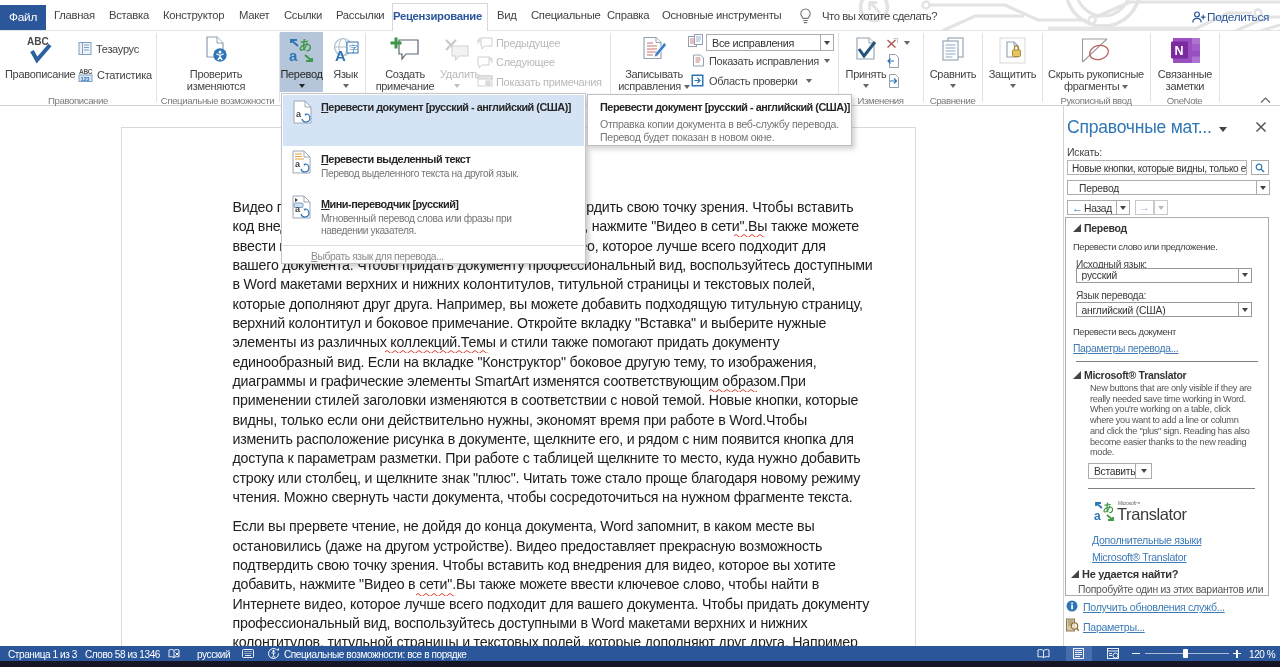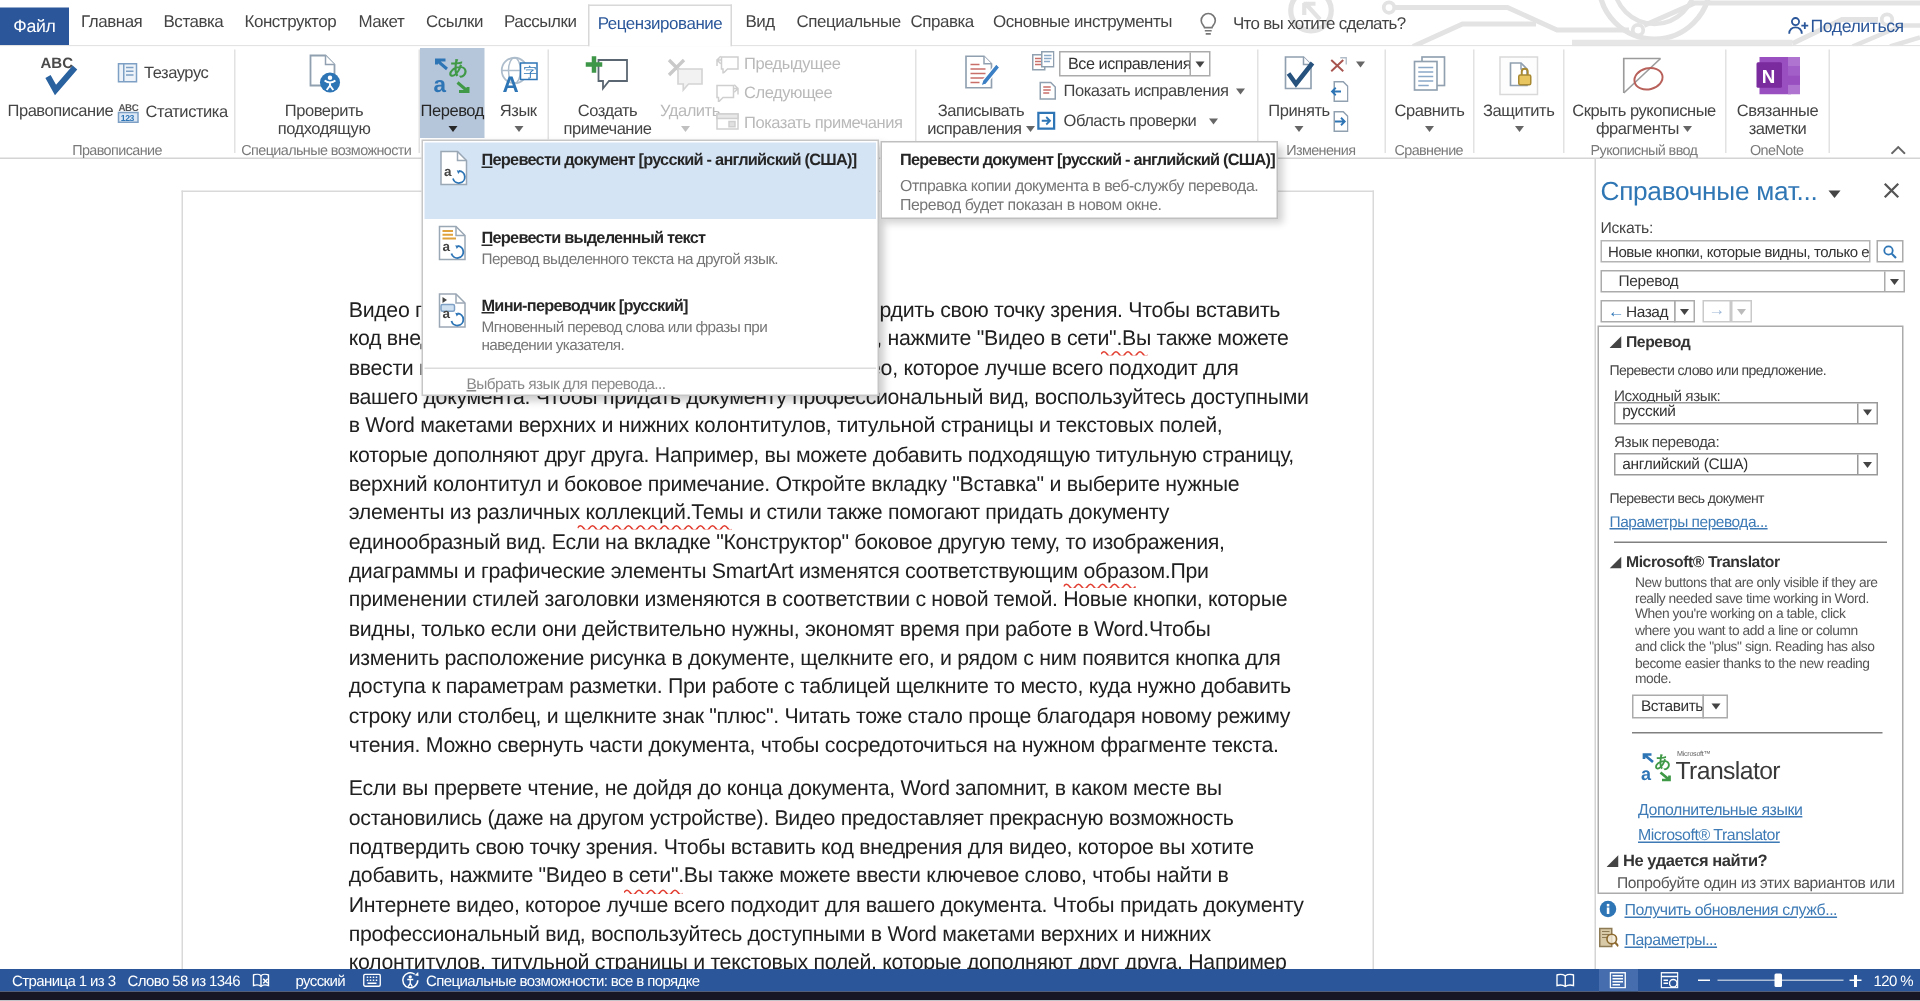--- a/index.html
+++ b/index.html
@@ -4,21 +4,21 @@
 <style>
 html,body{margin:0;padding:0;}
 body{width:1280px;height:667px;overflow:hidden;position:relative;font-family:"Liberation Sans",sans-serif;background:#fff;}
 .abs{position:absolute;}
 svg{display:block;}
 
 #tabbar{position:absolute;left:0;top:0;width:1280px;height:31px;background:#fff;overflow:hidden;}
 #tabbar .tab{position:absolute;top:9px;font-size:11.3px;letter-spacing:-0.3px;color:#444;white-space:nowrap;}
 #filetab{position:absolute;left:0;top:5px;width:46px;height:25px;background:#2b579a;color:#fff;font-size:11.8px;text-align:center;line-height:24px;letter-spacing:-0.2px;}
 #seltab{position:absolute;left:392px;top:3px;width:96px;height:28px;background:#fff;border:1px solid #d8d8d8;border-bottom:none;box-sizing:border-box;z-index:3;}
-#seltab span{display:block;text-align:center;margin-top:6px;font-size:11.3px;letter-spacing:-0.3px;color:#2b579a;}
+#seltab span{display:block;text-align:left;margin-top:6px;font-size:11.3px;letter-spacing:-0.3px;color:#2b579a;font-weight:bold;}
 #tabbottom{position:absolute;left:0;top:30px;width:1280px;height:1px;background:#e3e3e3;}
 #share{position:absolute;top:10px;left:1207px;font-size:11.8px;letter-spacing:-0.3px;color:#2b579a;}
 #whattodo{position:absolute;top:10px;left:822px;font-size:11.3px;letter-spacing:-0.45px;color:#444;}
 
 #ribbon{position:absolute;left:0;top:31px;width:1280px;height:74px;background:#fff;border-bottom:1px solid #d4d4d4;}
 .gsep{position:absolute;top:2px;height:69px;width:1px;background:#e2e2e2;}
 .glabel{position:absolute;top:64px;font-size:9.6px;letter-spacing:-0.4px;color:#7a7a7a;text-align:center;white-space:nowrap;}
 .bb{position:absolute;top:2px;height:58px;text-align:center;}
 .bb .ic{position:absolute;top:3px;left:0;right:0;height:28px;display:flex;justify-content:center;align-items:center;}
 .bb .l1{position:absolute;top:34.5px;left:0;right:0;font-size:11px;letter-spacing:-0.3px;color:#444;white-space:nowrap;text-align:center;}
@@ -149,21 +149,21 @@
     <div class="ic">
         <svg width="26" height="28" viewBox="0 0 26 28">
           <path d="M4 1 h10 l6 6 v14 h-16 z" fill="#fff" stroke="#90a0b0" stroke-width="1.2"></path>
           <path d="M14 1 l0 6 l6 0" fill="#fff" stroke="#90a0b0"></path>
           <circle cx="17" cy="19" r="6.7" fill="#2e75b6"></circle>
           <circle cx="17" cy="15.9" r="1.5" fill="#fff"></circle>
           <path d="M13.4 17.7 a6 6 0 0 0 7.2 0 M17 18.5 v3 M17 21 l-2.2 3 M17 21 l2.2 3" stroke="#fff" stroke-width="1.3" fill="none"></path>
         </svg>
       </div>
     <div class="l1">Проверить</div>
-      <div class="l2">подходящую</div>
+      <div class="l2">изменяются</div>
   </div>
 
   <div class="abs" style="left:280px;top:1px;width:43px;height:60px;background:#b6c6da"></div>
   <div class="bb" style="left:280px;width:43px">
     <div class="ic">
         <svg width="27" height="27" viewBox="0 0 27 27">
           <path d="M9 3 L3 3 L3 6 M3 3 L10 9" stroke="#2e75b6" stroke-width="2" fill="none"></path>
           <text x="11" y="12" font-size="13" font-weight="bold" fill="#3f9946" font-family="Liberation Sans">あ</text>
           <text x="1" y="24" font-size="15" font-weight="bold" fill="#2e75b6" font-family="Liberation Sans">а</text>
           <path d="M18 24 L24 24 L24 21 M24 24 L17 18" stroke="#3f9946" stroke-width="2" fill="none"></path>
@@ -238,21 +238,21 @@
       </div>
     <div class="l1">Записывать</div>
     <div class="l2">исправления <span class="dar"></span></div>
   </div>
   <svg class="abs" style="left:688px;top:3px" width="15" height="15" viewBox="0 0 15 15">
       <rect x="0.5" y="2.5" width="8" height="10" fill="#fff" stroke="#90a0b0"></rect>
       <path d="M2 5 h5 M2 7 h5 M2 9 h4" stroke="#c96f6a" stroke-width="0.9"></path>
       <rect x="6.5" y="0.5" width="8" height="10" fill="#fff" stroke="#90a0b0"></rect>
       <path d="M8 3 h5 M8 5 h5 M8 7 h4" stroke="#8aa8c8" stroke-width="0.9"></path>
     </svg>
-  <div class="combo" style="left:706px;top:3px;width:101px;height:17px;font-size:11px">
+  <div class="combo" style="left:706px;top:3px;width:128px;height:17px;font-size:11px">
       <span class="ctx" style="font-size:10.8px;letter-spacing:-0.3px;color:#333">Все исправления</span>
       <span class="cbtn">
         <span class="tri"></span>
       </span>
     </div>
   <svg class="abs" style="left:692px;top:23px" width="12" height="13" viewBox="0 0 12 13">
       <path d="M1.5 1 h7 l3 3 v8 h-10 z" fill="#fff" stroke="#90a0b0"></path>
       <path d="M3.5 4 h5 M3.5 6 h5 M3.5 8 h4" stroke="#c96f6a" stroke-width="0.9"></path>
     </svg>
   <div class="sr" style="left:709px;top:24px">Показать исправления&nbsp;&nbsp;<span class="dar"></span></div>

